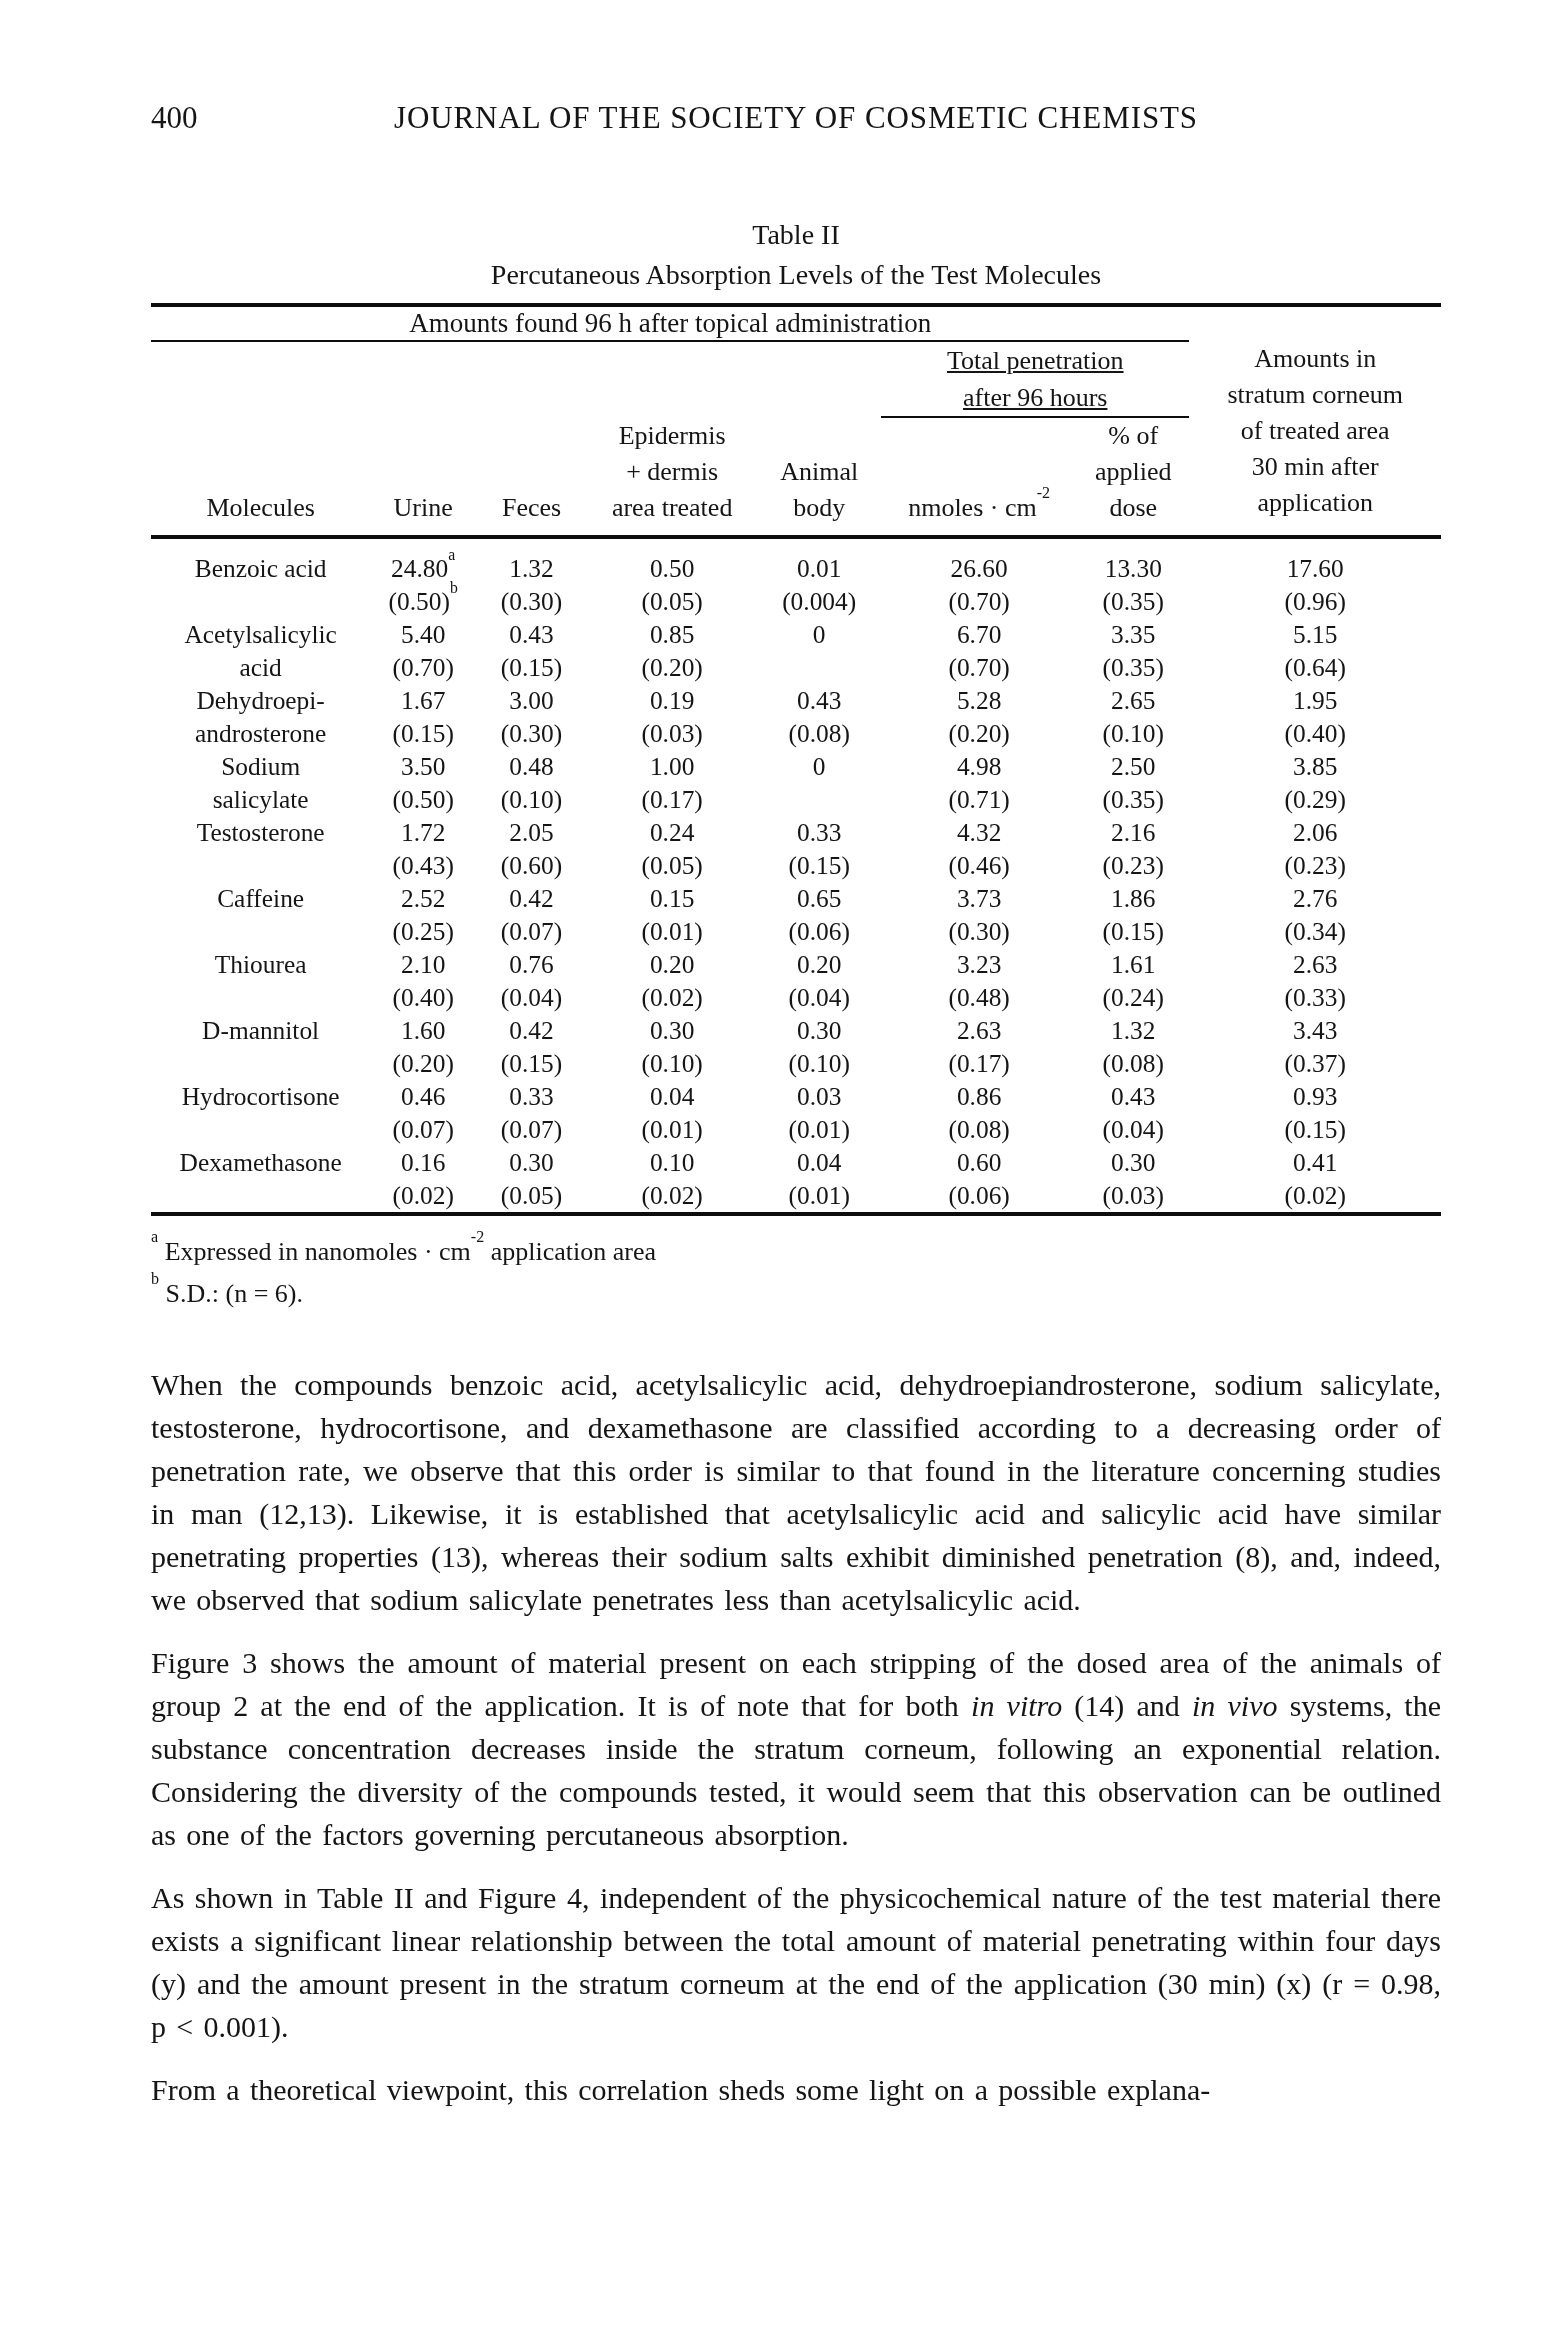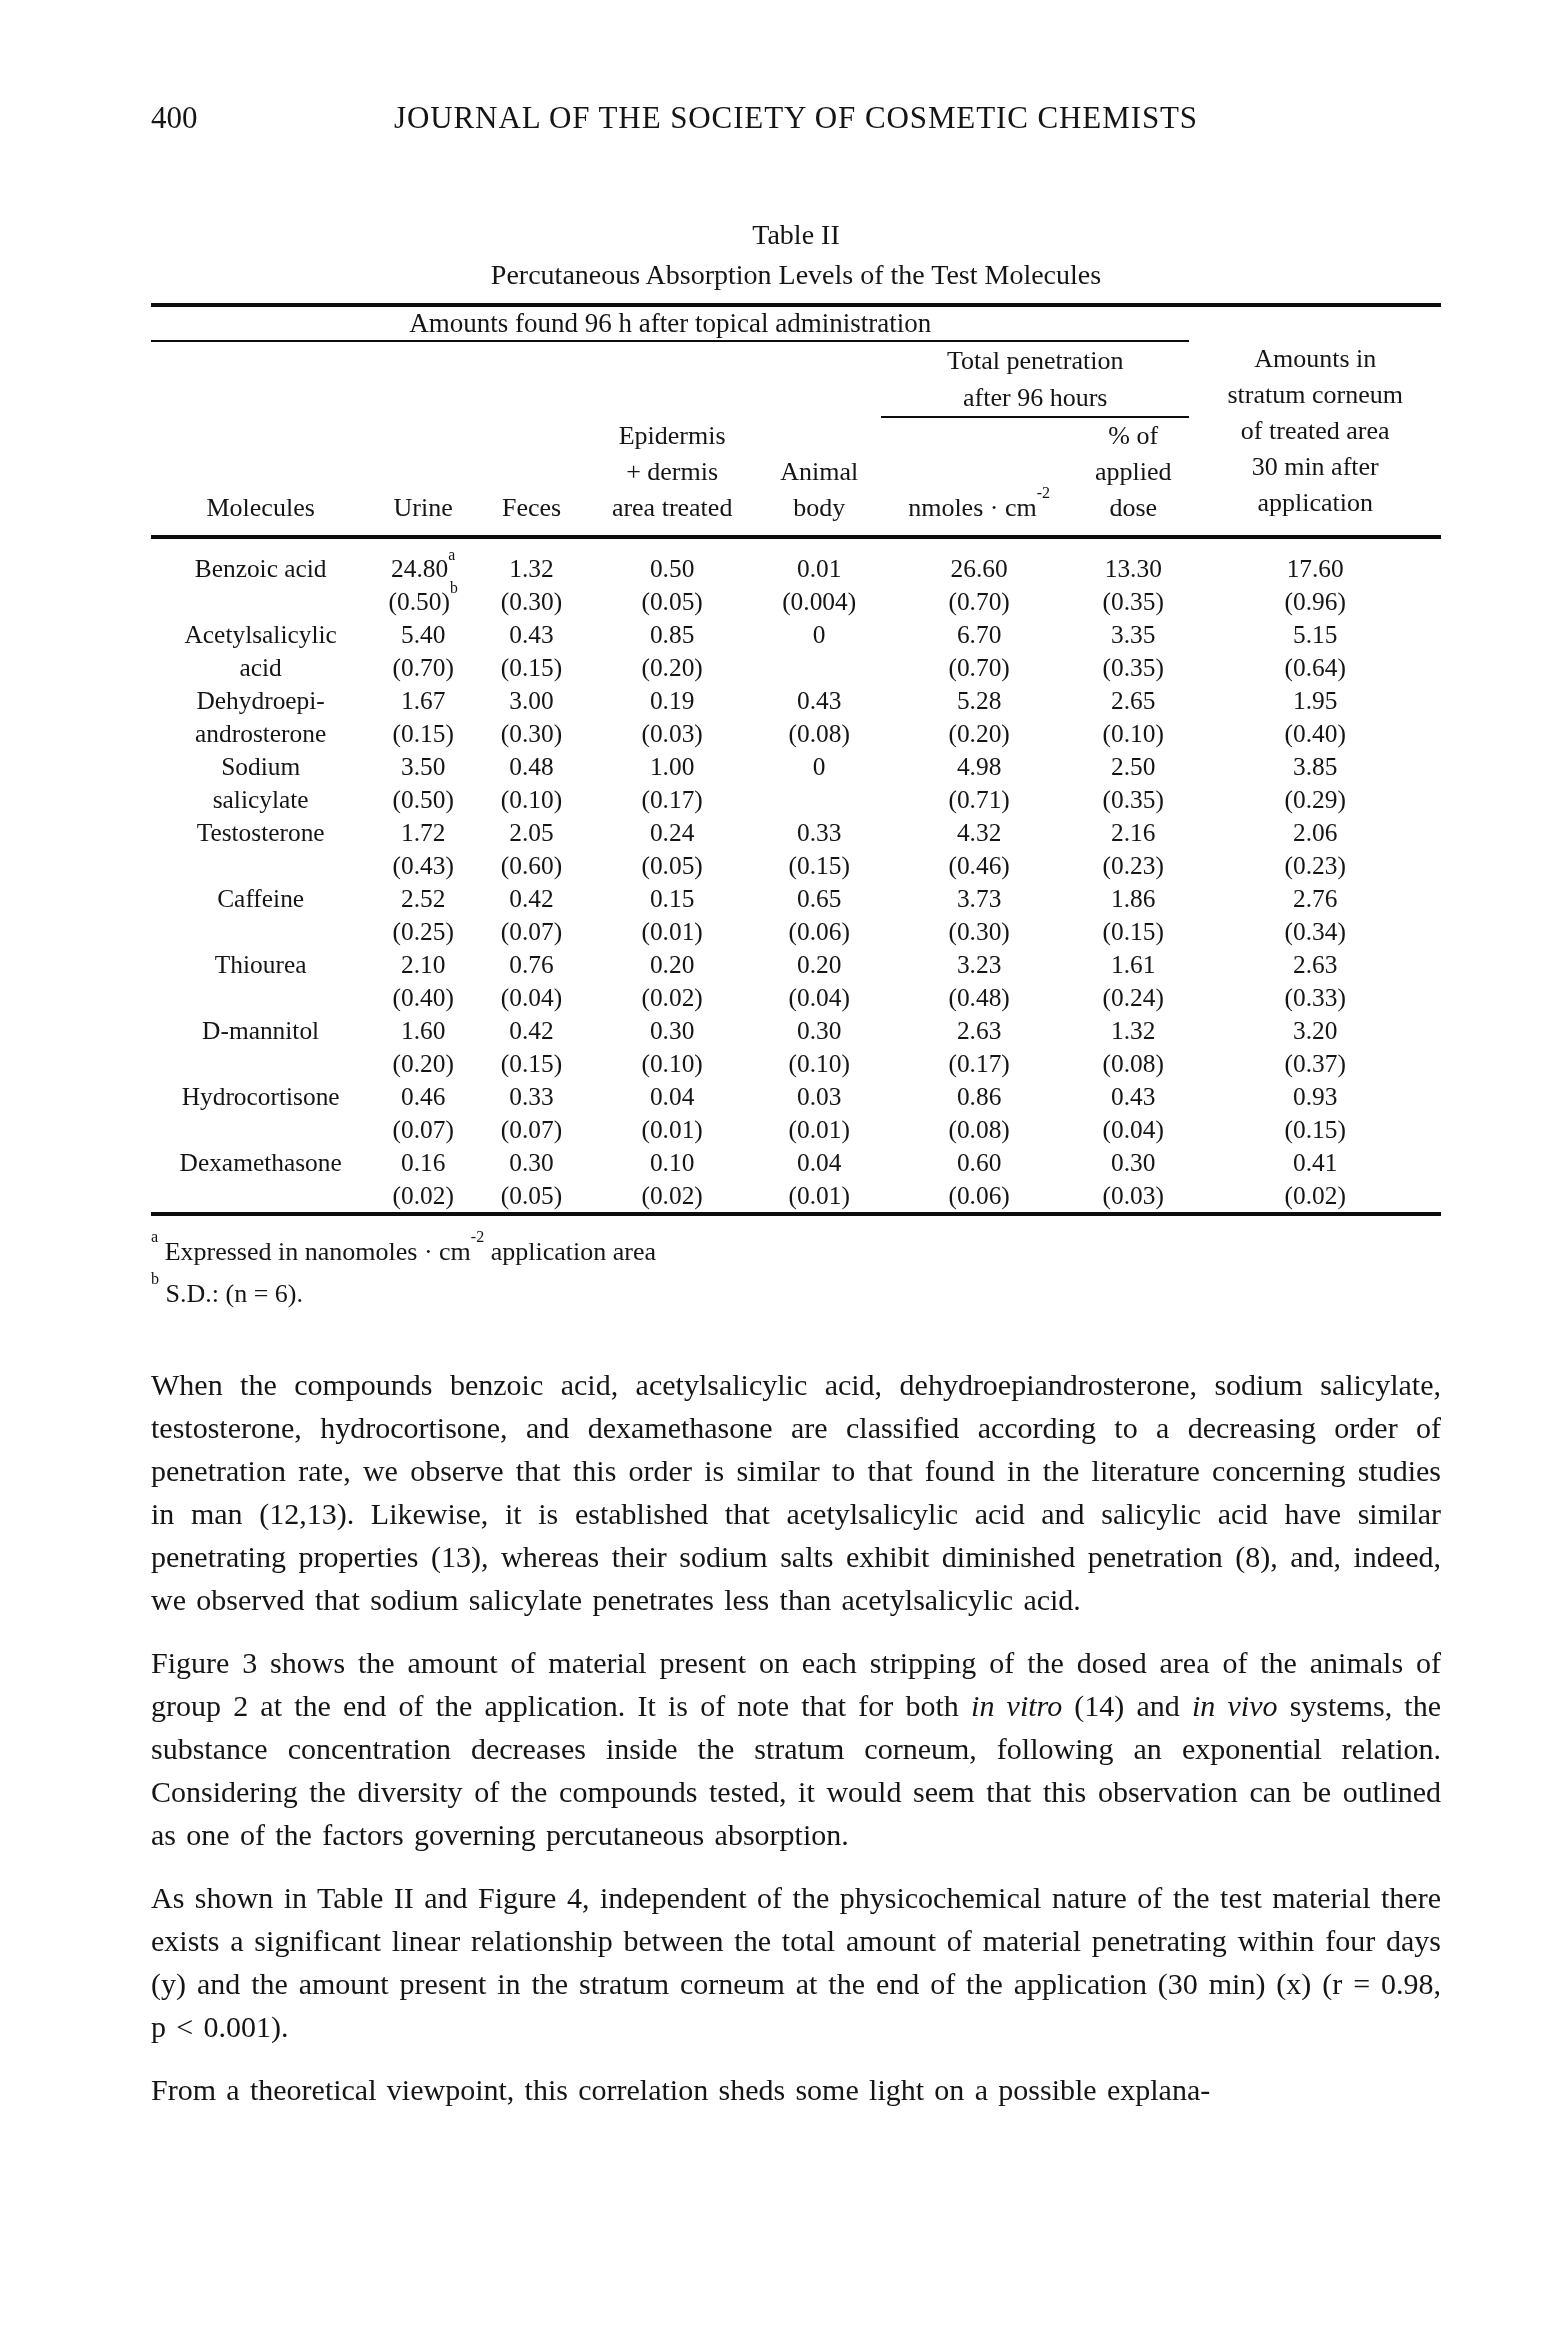--- a/index.html
+++ b/index.html
@@ -22,21 +22,21 @@
   .tbl-caption{text-align:center;font-size:28px;line-height:40px;margin-bottom:7.5px;}
 
   
   table.abs{width:100%;border-collapse:collapse;table-layout:fixed;
     border-top:4.7px solid #0d0d0d;border-bottom:4.7px solid #0d0d0d;
     font-size:25.4px;line-height:33px;}
   table.abs th,table.abs td{font-weight:normal;padding:0;text-align:center;}
 
   th.span-top{border-bottom:2.8px solid #0d0d0d;padding:15px 0 11.3px 0;font-size:27px;}
   tr.row-pen th{vertical-align:top;}
-  th.span-pen{border-bottom:2.8px solid #0d0d0d;padding-top:7.5px;line-height:37px;font-size:26px;}
+  th.span-pen{border-bottom:2.8px solid #0d0d0d;padding-top:7.5px;line-height:37px;font-size:26px;text-decoration:underline;}
   th.col-stratum{vertical-align:bottom;line-height:36px;font-size:26px;padding-bottom:9.4px;}
   tr.row-main th{vertical-align:bottom;border-bottom:4.7px solid #0d0d0d;line-height:36px;font-size:26px;padding-bottom:9.4px;}
   th.col-stratum{border-bottom:4.7px solid #0d0d0d;}
   th.blank{border:none;}
 
   td.mol{text-align:left;}
   td.mol2{padding-left:36px;}
   tbody tr.first-data td{padding-top:13px;}
   tbody td{vertical-align:top;}
 
@@ -259,21 +259,21 @@
             <td>(0.33)</td>
           </tr>
           <tr>
             <td class="mol">D-mannitol</td>
             <td>1.60</td>
             <td>0.42</td>
             <td>0.30</td>
             <td>0.30</td>
             <td>2.63</td>
             <td>1.32</td>
-            <td>3.20</td>
+            <td>3.43</td>
           </tr>
           <tr>
             <td class="mol mol2"></td>
             <td>(0.20)</td>
             <td>(0.15)</td>
             <td>(0.10)</td>
             <td>(0.10)</td>
             <td>(0.17)</td>
             <td>(0.08)</td>
             <td>(0.37)</td>

